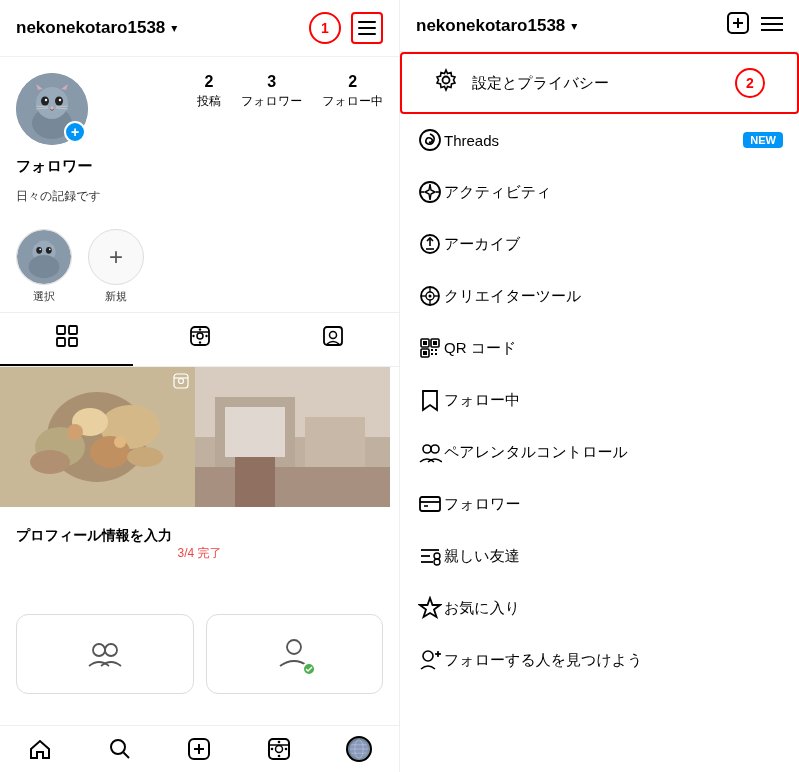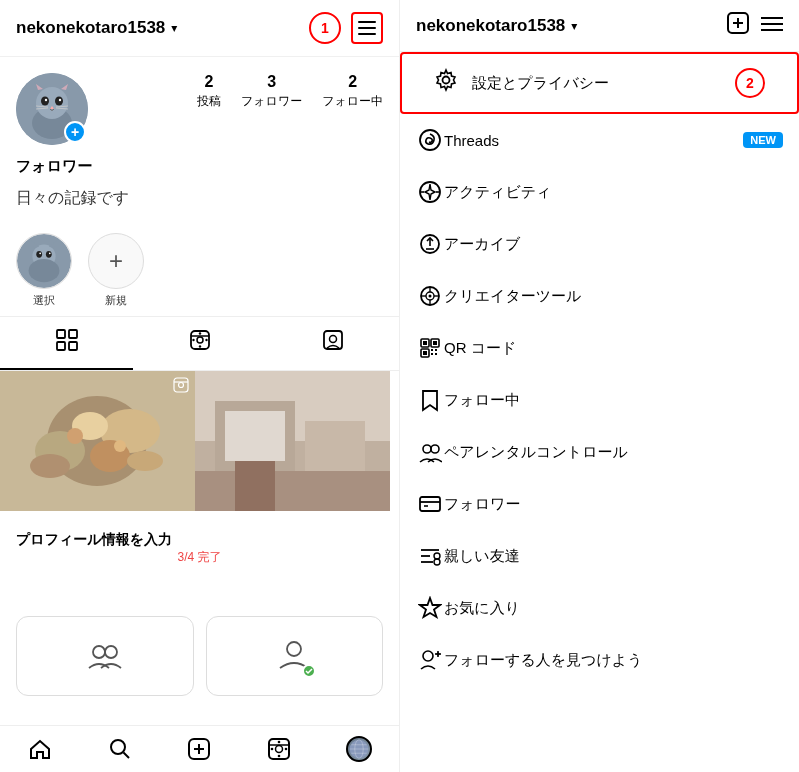--- a/index.html
+++ b/index.html
@@ -155,21 +155,21 @@
       text-align: center;
     }
 
     .profile-name {
       font-size: 15px;
       font-weight: 700;
       color: #000;
     }
 
     .profile-bio {
-      font-size: 16px;
+      font-size: 12px;
       color: #333;
     }
 
     .profile-buttons {
       display: flex;
       gap: 8px;
     }
 
     .profile-btn {
       flex: 1;

